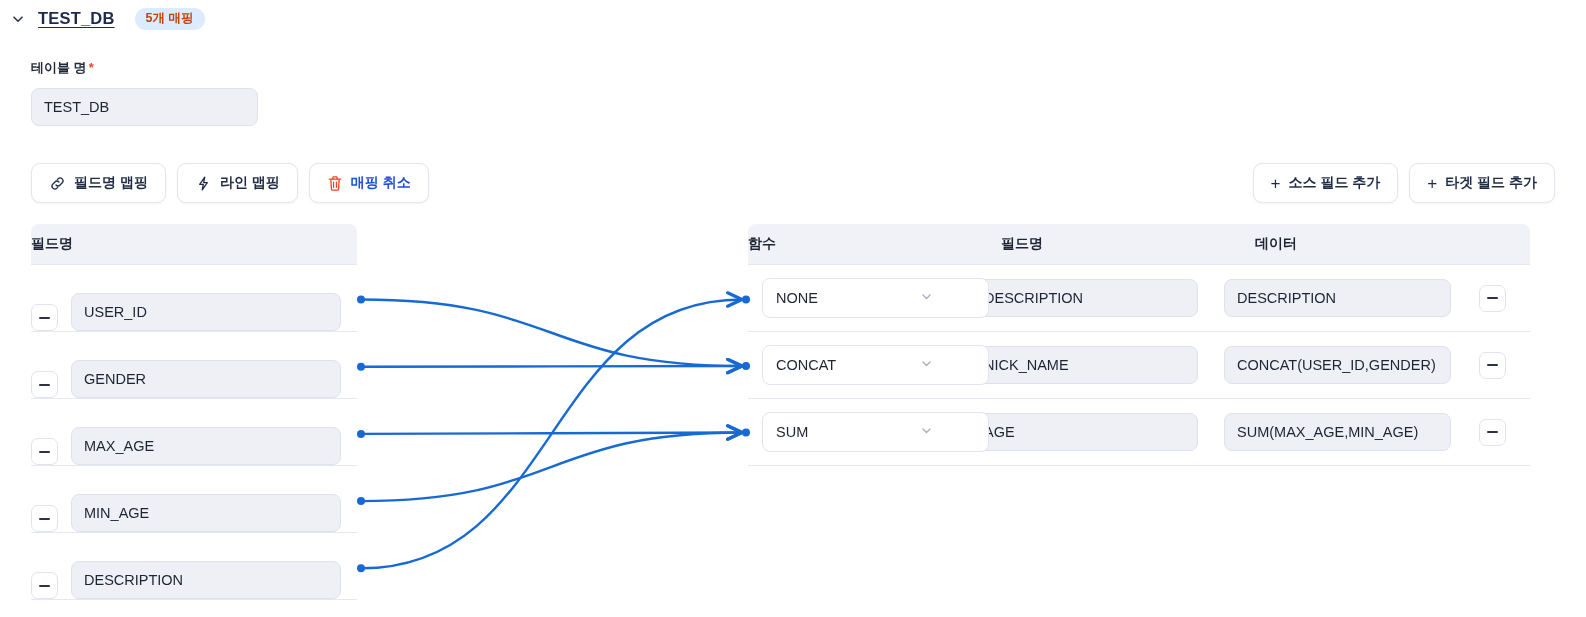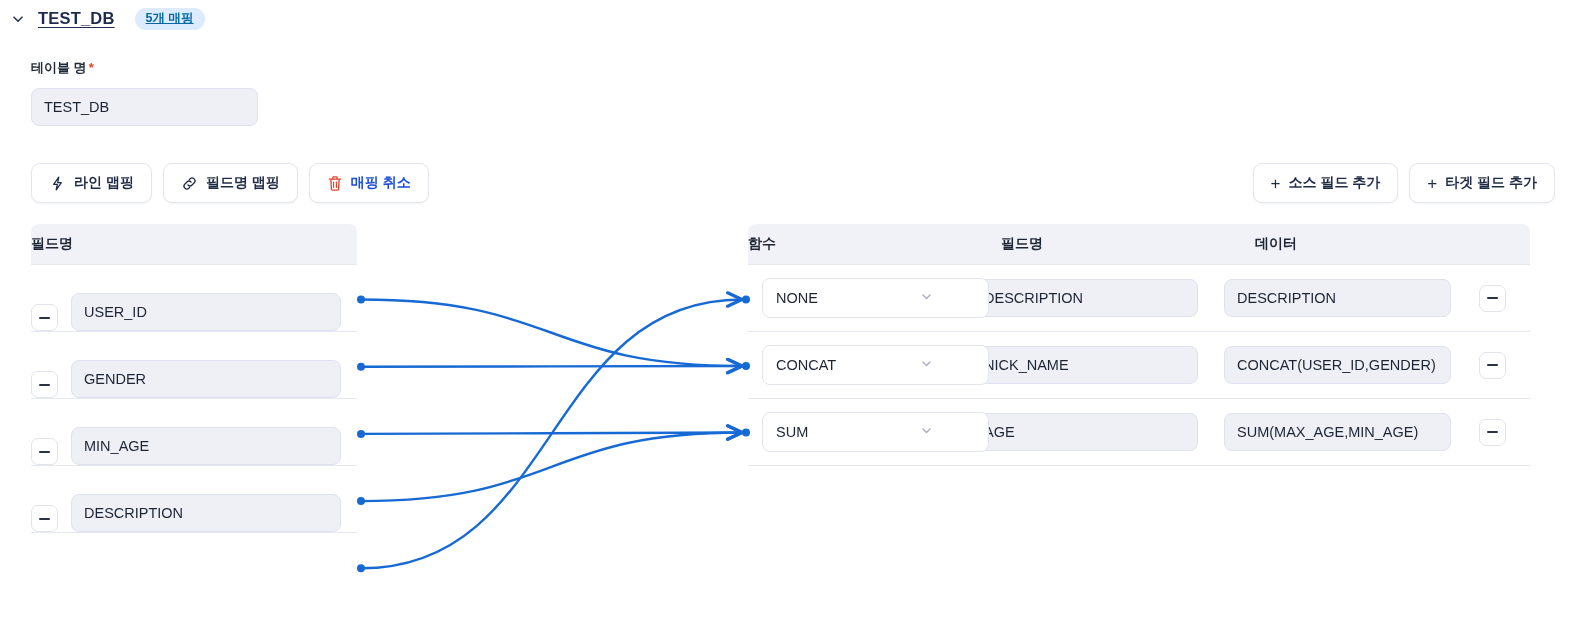--- a/index.html
+++ b/index.html
@@ -24,25 +24,24 @@
     color: #2c3550;
   }
   .chev-btn svg { display: block; }
   .db-title {
     font-size: 16.5px; font-weight: 700; color: #1d2a4d;
     text-decoration: underline; text-underline-offset: 3px;
     letter-spacing: .2px;
   }
   .badge {
     margin-left: 10px;
-    background: #dcebfd; color: #0369a1;
+    background: #dcebfd; color: #c2410c;
     font-size: 12.5px; font-weight: 700;
     border-radius: 12px; padding: 4px 11px 5px;
     line-height: 1;
-    text-decoration: underline;
   }
 
   
   .field-label {
     position: absolute; left: 31px; top: 59px;
     font-size: 13px; font-weight: 700; color: #1f2937;
   }
   .field-label .req { color: #e8442a; font-size: 13px; margin-left: 2px; }
   .tablename-input {
     position: absolute; left: 31px; top: 88px;
@@ -174,34 +173,34 @@
 
   <div class="field-label">
     <span>테이블 명</span><span class="req">*</span>
   </div>
   <input class="tablename-input" type="text" value="TEST_DB" style="">
 
   <div class="toolbar-left">
     <button class="btn">
       <span class="ic">
         <svg width="17" height="17" viewBox="0 0 20 20" fill="none">
-          <path d="M11.5 2.5 L5.5 11 H9.8 L8.5 17.5 L14.5 9 H10.2 Z" stroke="#1f2a44" stroke-width="1.5" stroke-linejoin="round"></path>
-        </svg>
-      </span>
-      <span>라인 맵핑</span>
-    </button>
-
-    <button class="btn">
-      <span class="ic">
-        <svg width="17" height="17" viewBox="0 0 20 20" fill="none">
           <path d="M8.2 11.8 a3.4 3.4 0 0 0 4.8 0 l2.6-2.6 a3.4 3.4 0 0 0-4.8-4.8 l-1 1" stroke="#1f2a44" stroke-width="1.5" stroke-linecap="round"></path>
           <path d="M11.8 8.2 a3.4 3.4 0 0 0-4.8 0 l-2.6 2.6 a3.4 3.4 0 0 0 4.8 4.8 l1-1" stroke="#1f2a44" stroke-width="1.5" stroke-linecap="round"></path>
         </svg>
       </span>
       <span>필드명 맵핑</span>
+    </button>
+
+    <button class="btn">
+      <span class="ic">
+        <svg width="17" height="17" viewBox="0 0 20 20" fill="none">
+          <path d="M11.5 2.5 L5.5 11 H9.8 L8.5 17.5 L14.5 9 H10.2 Z" stroke="#1f2a44" stroke-width="1.5" stroke-linejoin="round"></path>
+        </svg>
+      </span>
+      <span>라인 맵핑</span>
     </button>
 
     <button class="btn danger">
       <span class="ic">
         <svg width="16" height="17" viewBox="0 0 18 19" fill="none">
           <path d="M2.6 4.6 H15.4" stroke="#e8442a" stroke-width="1.5" stroke-linecap="round"></path>
           <path d="M6.6 4.3 V2.9 a.9.9 0 0 1 .9-.9 h3 a.9.9 0 0 1 .9.9 V4.3" stroke="#e8442a" stroke-width="1.5" stroke-linecap="round"></path>
           <path d="M4.3 4.9 L5 16.0 a1 1 0 0 0 1 .95 h6 a1 1 0 0 0 1-.95 L13.7 4.9" stroke="#e8442a" stroke-width="1.5" stroke-linejoin="round"></path>
           <path d="M7.4 7.8 V13.9 M10.6 7.8 V13.9" stroke="#e8442a" stroke-width="1.3" stroke-linecap="round"></path>
         </svg>
@@ -230,20 +229,26 @@
           <div class="icon-btn">
             <span class="bar"></span>
           </div>
           <input type="text" class="txt-input" value="USER_ID" style="">
         </div>
         <div class="row">
           <div class="icon-btn">
             <span class="bar"></span>
           </div>
           <input type="text" class="txt-input" value="GENDER" style="">
+        </div>
+        <div class="row">
+          <div class="icon-btn">
+            <span class="bar"></span>
+          </div>
+          <input type="text" class="txt-input" value="MAX_AGE" style="">
         </div>
         <div class="row">
           <div class="icon-btn">
             <span class="bar"></span>
           </div>
           <input type="text" class="txt-input" value="MIN_AGE" style="">
         </div>
         <div class="row">
           <div class="icon-btn">
             <span class="bar"></span>

